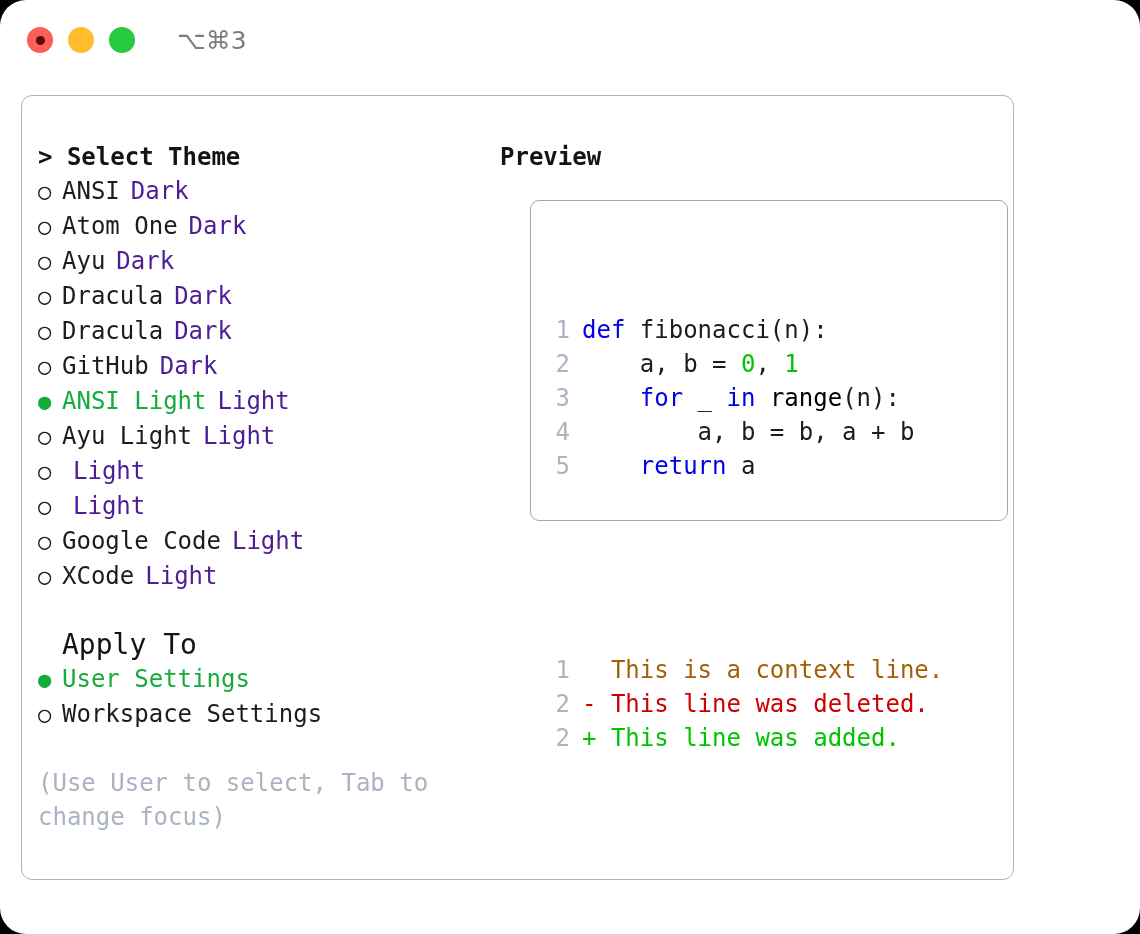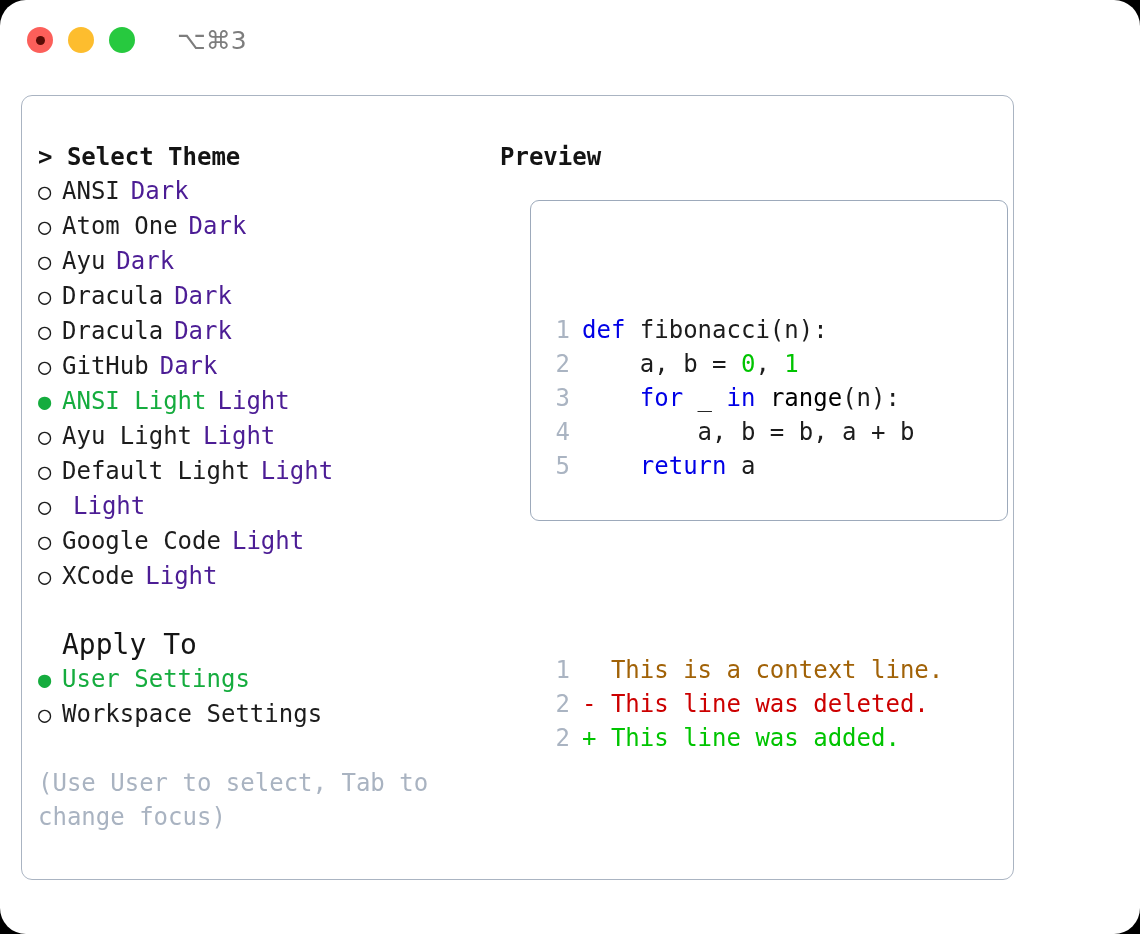--- a/index.html
+++ b/index.html
@@ -205,21 +205,21 @@
         <div class="section-head">&gt; Select Theme</div>
         <div id="theme-list">
             <div class="opt-row"><span class="bullet">○</span><span class="opt-label">ANSI</span><span class="opt-badge">Dark</span></div>
             <div class="opt-row"><span class="bullet">○</span><span class="opt-label">Atom One</span><span class="opt-badge">Dark</span></div>
             <div class="opt-row"><span class="bullet">○</span><span class="opt-label">Ayu</span><span class="opt-badge">Dark</span></div>
             <div class="opt-row"><span class="bullet">○</span><span class="opt-label">Dracula</span><span class="opt-badge">Dark</span></div>
             <div class="opt-row"><span class="bullet">○</span><span class="opt-label">Dracula</span><span class="opt-badge">Dark</span></div>
             <div class="opt-row"><span class="bullet">○</span><span class="opt-label">GitHub</span><span class="opt-badge">Dark</span></div>
             <div class="opt-row selected"><span class="bullet sel">●</span><span class="opt-label">ANSI Light</span><span class="opt-badge">Light</span></div>
             <div class="opt-row"><span class="bullet">○</span><span class="opt-label">Ayu Light</span><span class="opt-badge">Light</span></div>
-            <div class="opt-row"><span class="bullet">○</span><span class="opt-label">Default Light</span><span class="opt-badge">Light</span></div>
+            <div class="opt-row"><span class="bullet">○</span><span class="opt-badge">Light</span></div>
             <div class="opt-row"><span class="bullet">○</span><span class="opt-badge">Light</span></div>
             <div class="opt-row"><span class="bullet">○</span><span class="opt-label">Google Code</span><span class="opt-badge">Light</span></div>
             <div class="opt-row"><span class="bullet">○</span><span class="opt-label">XCode</span><span class="opt-badge">Light</span></div>
           </div>
 
         <div class="spacer-row"></div>
 
         <div class="apply-head">Apply To</div>
         <div id="apply-list">
             <div class="opt-row selected"><span class="bullet sel">●</span><span class="opt-label">User Settings</span></div>

